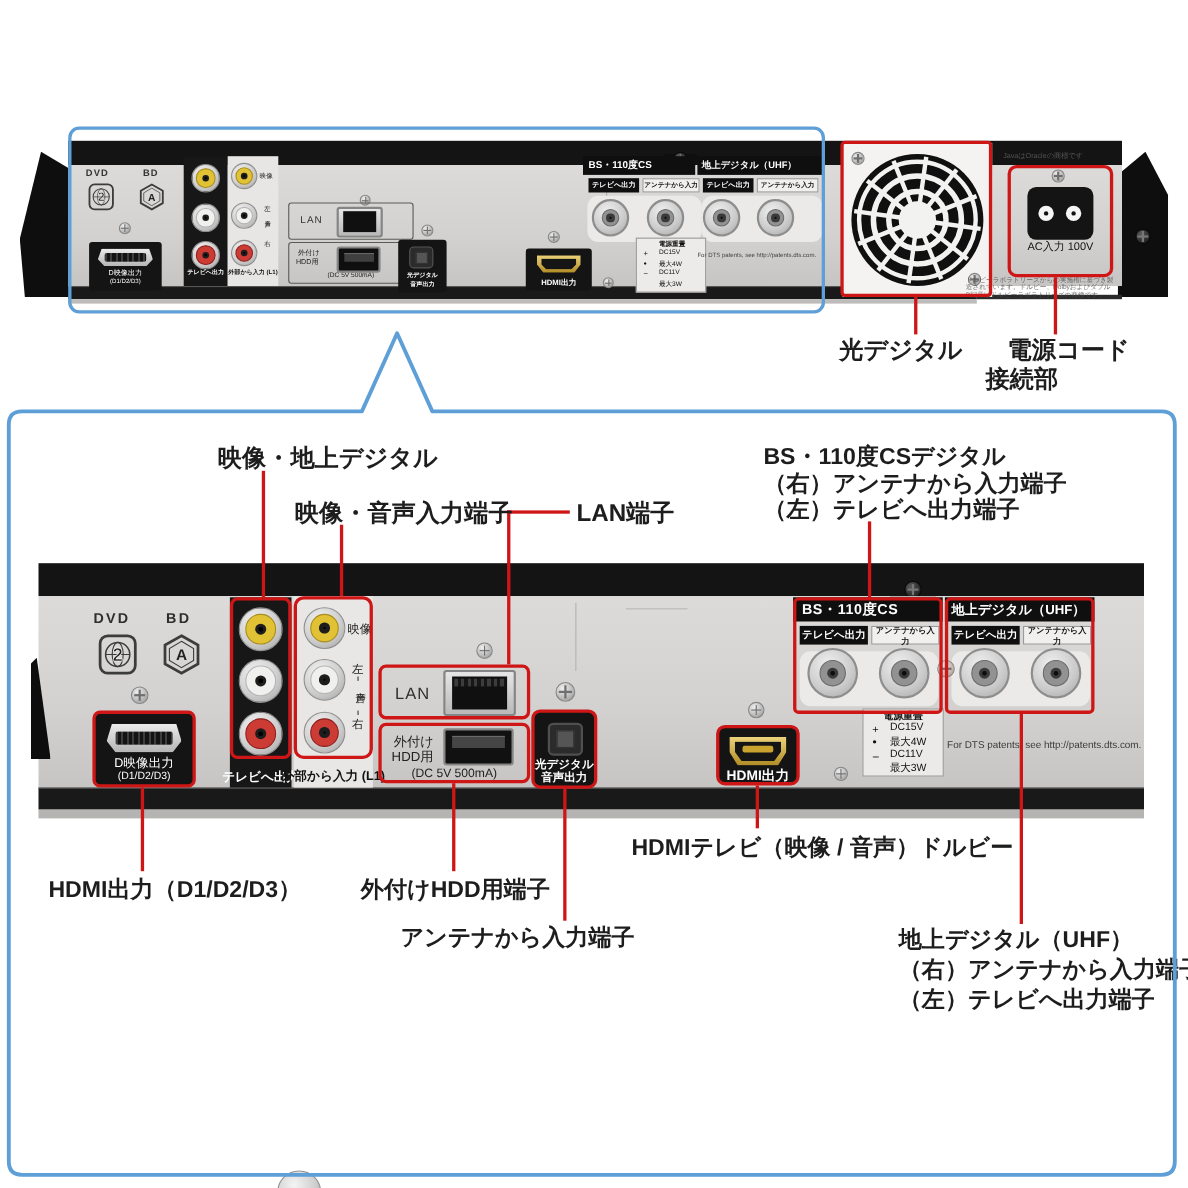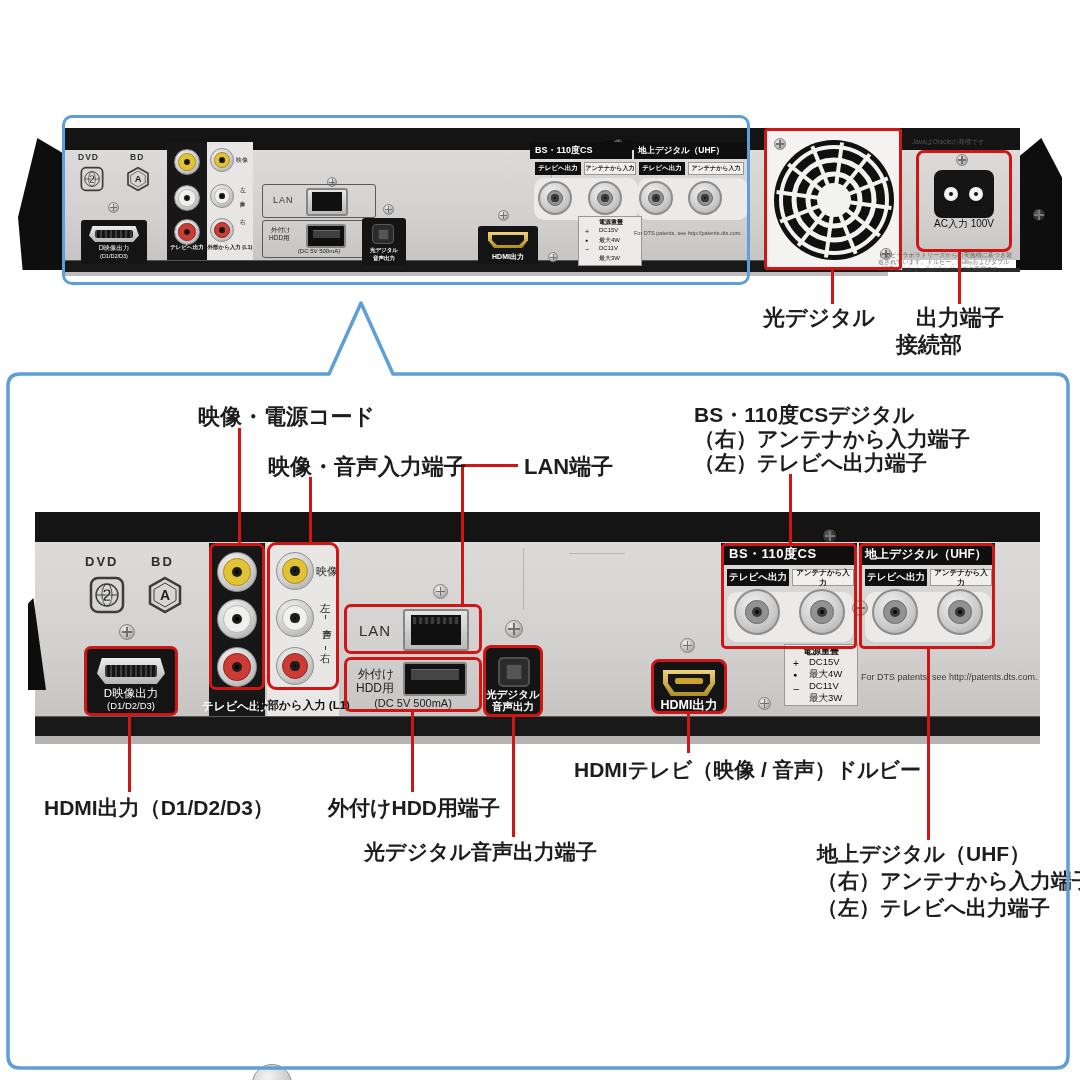--- a/index.html
+++ b/index.html
@@ -258,21 +258,21 @@
       <div class="t" style="position:static;font-size:6px;line-height:7.2px;color:#4a4a4a">造されています。ドルビー、Dolbyおよびダブル</div>
       <div class="t" style="position:static;font-size:6px;line-height:7.2px;color:#4a4a4a">D記号はドルビーラボラトリーズの商標です。</div>
     </div>
   </div>
 
   <div class="abs" style="left:62px;top:115px;width:688px;height:170px;border:3px solid #5d9fd6;border-radius:10px;z-index:8"></div>
 
   <div class="lead" style="left:831px;top:270px;width:3px;height:34px"></div>
   <div class="lead" style="left:958px;top:252px;width:3px;height:52px"></div>
   <div class="lbl" style="left:763px;top:303px;font-size:22px">光デジタル</div>
-  <div class="lbl" style="left:916px;top:303px;font-size:22px">出力端子</div>
+  <div class="lbl" style="left:916px;top:303px;font-size:22px">電源コード</div>
   <div class="lbl" style="left:896px;top:330px;font-size:22px">接続部</div>
 
   <div class="abs" style="left:35px;top:512px;width:1005px;height:232px">
     <div class="abs" style="left:0;top:0;width:1005px;height:30px;background:#141414"></div>
     <div class="abs" style="left:772px;top:18px;width:46px;height:26px;background:#141414;border-radius:0 0 23px 23px"></div>
     <div class="screw dark" style="left:787px;top:16px;width:16px;height:16px"></div>
     <div class="abs" style="left:0;top:30px;width:1005px;height:174px;background:linear-gradient(180deg,#dcdbd9,#d2d1cf 60%,#c6c5c3)"></div>
     <div class="abs" style="left:0;top:204px;width:1005px;height:20px;background:#191919;border-top:1px solid #5a5a5a"></div>
     <div class="abs" style="left:0;top:224px;width:1005px;height:8px;background:#b5b4b2"></div>
     <div class="abs" style="left:-7px;top:86px;width:18px;height:92px;background:#0d0d0d;clip-path:polygon(0 6%,30% 0,100% 100%,0 100%)"></div>
@@ -442,29 +442,29 @@
   <div class="lead" style="left:309px;top:477px;width:3px;height:65px"></div>
   <div class="lead" style="left:461px;top:464px;width:57px;height:3px"></div>
   <div class="lead" style="left:461px;top:464px;width:3px;height:140px"></div>
   <div class="lead" style="left:789px;top:474px;width:3px;height:69px"></div>
   <div class="lead" style="left:128px;top:716px;width:3px;height:76px"></div>
   <div class="lead" style="left:411px;top:712px;width:3px;height:80px"></div>
   <div class="lead" style="left:512px;top:717px;width:3px;height:120px"></div>
   <div class="lead" style="left:687px;top:714px;width:3px;height:39px"></div>
   <div class="lead" style="left:927px;top:649px;width:3px;height:191px"></div>
 
-  <div class="lbl" style="left:198px;top:402px;font-size:22px">映像・電源コード</div>
+  <div class="lbl" style="left:198px;top:402px;font-size:22px">映像・地上デジタル</div>
   <div class="lbl" style="left:268px;top:452px;font-size:22px">映像・音声入力端子</div>
   <div class="lbl" style="left:524px;top:452px;font-size:22px">LAN端子</div>
   <div class="lbl" style="left:694px;top:401px;font-size:21px">BS・110度CSデジタル</div>
   <div class="lbl" style="left:694px;top:425px;font-size:21px">（右）アンテナから入力端子</div>
   <div class="lbl" style="left:694px;top:449px;font-size:21px">（左）テレビへ出力端子</div>
   <div class="lbl" style="left:44px;top:794px;font-size:21px">HDMI出力（D1/D2/D3）</div>
   <div class="lbl" style="left:328px;top:794px;font-size:21px">外付けHDD用端子</div>
-  <div class="lbl" style="left:364px;top:838px;font-size:21px">光デジタル音声出力端子</div>
+  <div class="lbl" style="left:364px;top:838px;font-size:21px">アンテナから入力端子</div>
   <div class="lbl" style="left:574px;top:756px;font-size:21px">HDMIテレビ（映像 / 音声）ドルビー</div>
   <div class="lbl" style="left:817px;top:840px;font-size:21px">地上デジタル（UHF）</div>
   <div class="lbl" style="left:817px;top:867px;font-size:21px">（右）アンテナから入力端子</div>
   <div class="lbl" style="left:817px;top:894px;font-size:21px">（左）テレビへ出力端子</div>
 
   <svg class="abs" style="left:0;top:0;z-index:8;pointer-events:none" width="1080" height="1080" viewBox="0 0 1080 1080">
     <path d="M329,374 L361,303 L393,374 H1056 Q1068,374 1068,386 V1056 Q1068,1068 1056,1068 H20 Q8,1068 8,1056 V386 Q8,374 20,374 Z" fill="none" stroke="#5d9fd6" stroke-width="3.5" stroke-linejoin="round"></path>
   </svg>
 
 </div>

